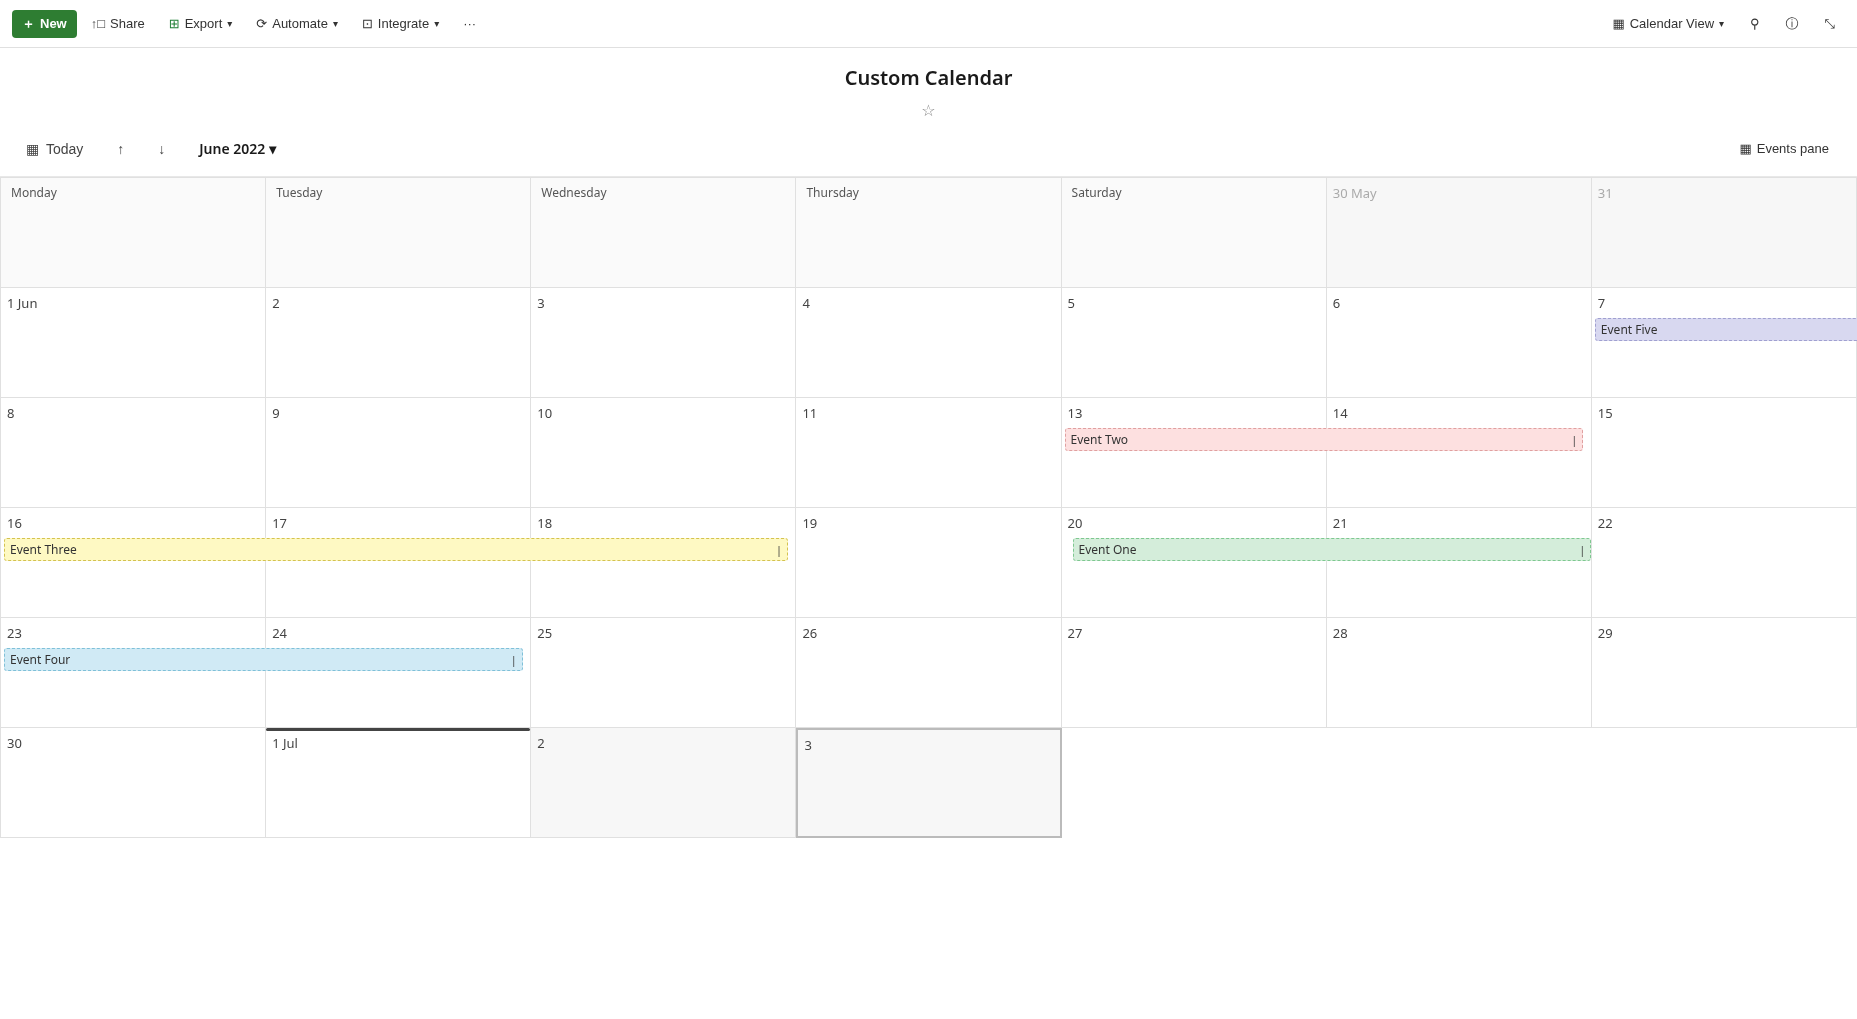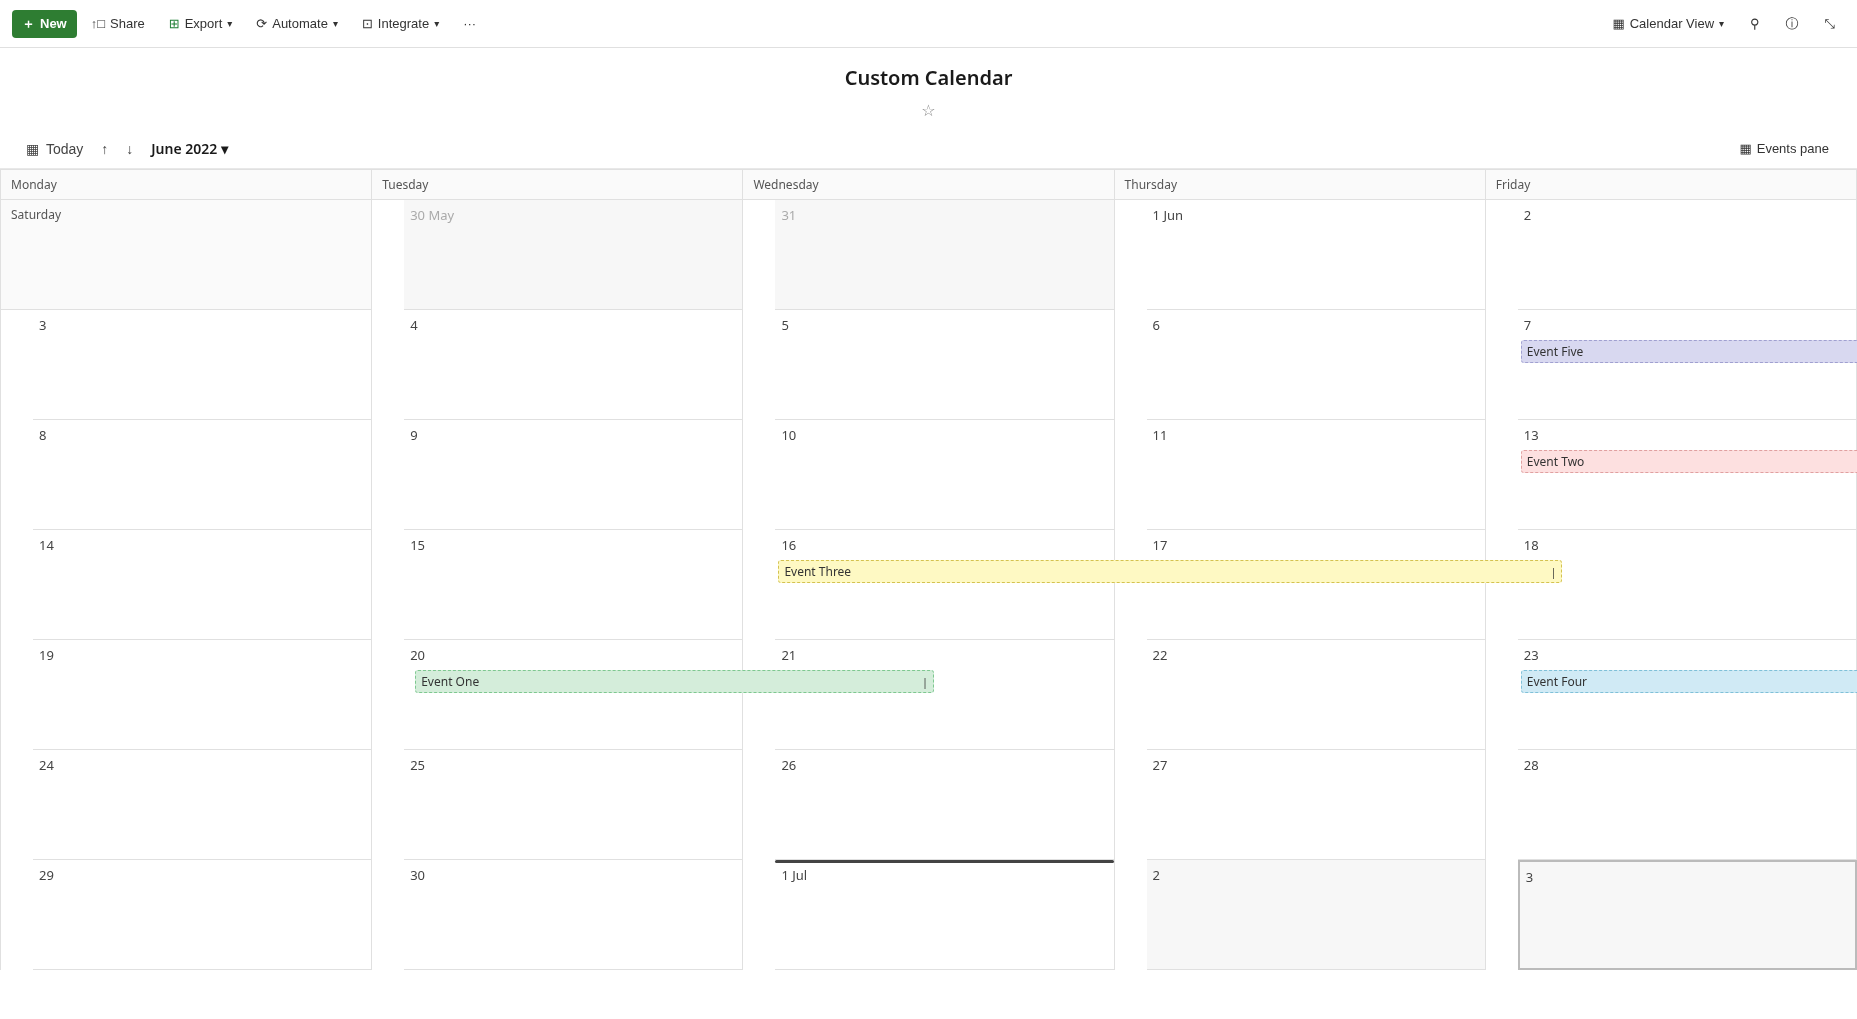--- a/index.html
+++ b/index.html
@@ -27,59 +27,58 @@
       padding: 16px 20px 8px 20px;
       display: flex; align-items: center; gap: 8px; flex-direction: column;
     }
     .page-title {
       font-size: 20px; font-weight: 600; color: #1a1a1a;
     }
     .star-icon { color: #888; font-size: 16px; cursor: pointer; }
 
     
     .cal-controls {
-      display: flex; align-items: center; gap: 6px;
-      padding: 6px 20px 6px 20px;
+      display: flex; align-items: center; gap: 22px;
+      padding: 6px 20px 14px 20px;
       border-bottom: 1px solid #e8e8e8;
     }
     .cal-nav-btn {
       background: none; border: none; cursor: pointer;
       padding: 4px 6px; border-radius: 3px; font-size: 14px; color: #444;
     }
     .cal-month-label {
       font-size: 14px; font-weight: 600; color: #1a1a1a;
       cursor: pointer; padding: 4px 6px; border-radius: 3px;
       display: flex; align-items: center; gap: 4px;
     }
     .events-pane-btn {
       margin-left: auto; background: none; border: none;
       cursor: pointer; display: flex; align-items: center; gap: 5px;
       font-size: 13px; color: #333; padding: 4px 8px; border-radius: 3px;
     }
 
     
     .calendar-wrap { padding: 0 0px; flex: 1; overflow: auto; }
     .calendar-grid {
-      display: grid; grid-template-columns: repeat(5, 1fr);
+      display: grid; grid-template-columns: repeat(7, 1fr);
       border-left: 1px solid #e0e0e0;
       border-top: 1px solid #e0e0e0;
     }
     .day-header {
       border-right: 1px solid #e0e0e0;
       border-bottom: 1px solid #e0e0e0;
       padding: 6px 10px; font-size: 12px; color: #555; font-weight: 400;
       background: #fafafa;
     }
     .day-cell {
       border-right: 1px solid #e0e0e0;
       border-bottom: 1px solid #e0e0e0;
       min-height: 110px; padding: 6px 6px 4px 6px;
       vertical-align: top; position: relative;
       background: #fff;
-      margin-left: 32px;
     }
     .day-cell.other-month { background: #f7f7f7; }
     .day-num {
       font-size: 13px; color: #444; margin-bottom: 4px; display: block;
     }
     .day-num.gray { color: #aaa; }
 
     
     .event-bar {
       display: flex; align-items: center; justify-content: space-between;
@@ -187,21 +186,20 @@
     </button>
   </div>
 
   <div class="main-content">
     <div class="calendar-wrap">
       <div class="calendar-grid" id="cal-grid">
       <div class="day-header">Monday</div>
           <div class="day-header">Tuesday</div>
           <div class="day-header">Wednesday</div>
           <div class="day-header">Thursday</div>
-          <div class="day-header">Friday</div>
           <div class="day-header">Saturday</div>
           <div class="day-cell other-month">
             <span class="day-num gray">30 May</span>
           </div>
           <div class="day-cell other-month">
             <span class="day-num gray">31</span>
           </div>
           <div class="day-cell">
             <span class="day-num">1 Jun</span>
           </div>

